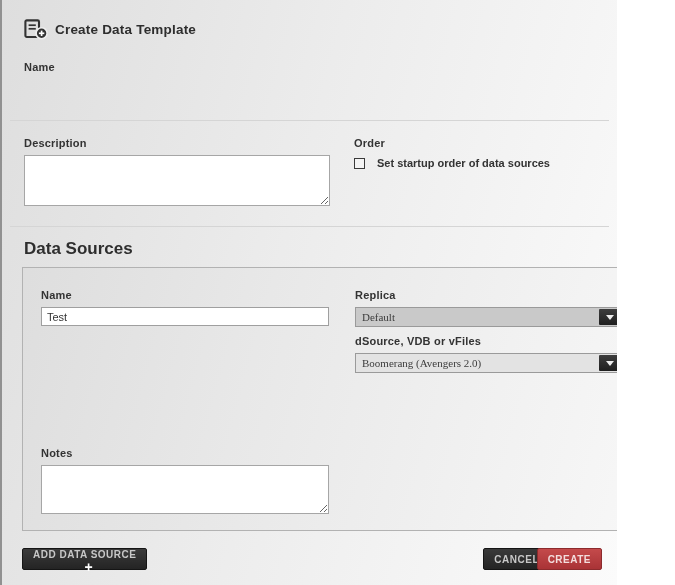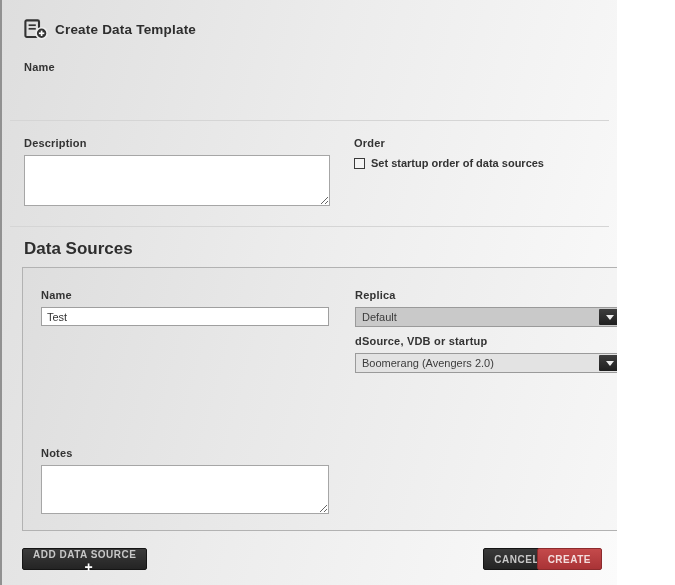--- a/index.html
+++ b/index.html
@@ -23,39 +23,39 @@
     padding:2px 5px; outline:none;
   }
   .txt-area {
     position:absolute; box-sizing:border-box;
     border:1px solid #a6a6a6; background:#fff;
     font-family:"Liberation Sans", sans-serif; font-size:11px; color:#333;
     padding:3px 5px; outline:none; resize:both;
   }
   .divider { position:absolute; left:8px; right:8px; height:1px; background:#d5d5d5; }
   .section-title { position:absolute; font-size:17px; font-weight:bold; color:#2e2e2e; }
-  .checkbox-row { position:absolute; display:flex; align-items:center; gap:6px; }
+  .checkbox-row { position:absolute; display:flex; align-items:center; gap:12px; }
   .checkbox {
     width:9px; height:9px; box-sizing:content-box;
     border:1.5px solid #3a3a3a; background:rgba(255,255,255,.35);
     display:inline-block; cursor:pointer;
   }
   .checkbox-label { font-size:11px; font-weight:bold; color:#333; }
   .card {
     position:absolute; left:20px; top:267px; width:638px; height:264px;
     box-sizing:border-box; border:1px solid #b2b2b2; background:rgba(0,0,0,0.015);
   }
   .dropdown {
     position:absolute; box-sizing:border-box; width:268px; height:20px;
     border:1px solid #9a9a9a; cursor:pointer;
   }
   .dropdown.enabled  { background:#e3e3e3; }
   .dropdown.disabled { background:#c9c9c9; }
   .dd-text { font-size:11px; color:#3c3c3c; line-height:18px; padding-left:6px; display:block;
-             white-space:nowrap; overflow:hidden; }
+             white-space:nowrap; overflow:hidden;font-family:Liberation Serif, serif; }
   .dd-btn {
     position:absolute; top:1px; right:1px; width:22px; height:16px;
     background:linear-gradient(#3d3d3d,#1f1f1f); border-radius:1px;
     display:flex; align-items:center; justify-content:center;
   }
   .dd-caret { width:0; height:0; border-left:4px solid transparent; border-right:4px solid transparent;
               border-top:5px solid #ededed; }
   .trash-btn { position:absolute; top:14px; right:10px; width:13px; height:15px; cursor:pointer; }
   .btn {
     position:absolute; top:548px; height:22px; box-sizing:border-box;
@@ -112,21 +112,21 @@
     <input class="txt-input" style="left: 18px; top: 39px; width: 288px;" type="text" value="Test">
 
     <label class="lbl" style="left:332px; top:21px;">Replica</label>
     <div class="dropdown disabled" style="left:332px; top:39px;">
       <span class="dd-text">Default</span>
       <span class="dd-btn">
           <span class="dd-caret"></span>
         </span>
     </div>
 
-    <label class="lbl" style="left:332px; top:67px;">dSource, VDB or startup</label>
+    <label class="lbl" style="left:332px; top:67px;">dSource, VDB or vFiles</label>
     <div class="dropdown enabled" style="left:332px; top:85px;">
       <span class="dd-text">Boomerang (Avengers 2.0)</span>
       <span class="dd-btn">
           <span class="dd-caret"></span>
         </span>
     </div>
 
     <span class="trash-btn">
       <svg width="13" height="15" viewBox="0 0 13 15">
         <rect x="4.4" y="0.9" width="4.2" height="2" rx="0.6" fill="none" stroke="#8a8a8a" stroke-width="1"></rect>

